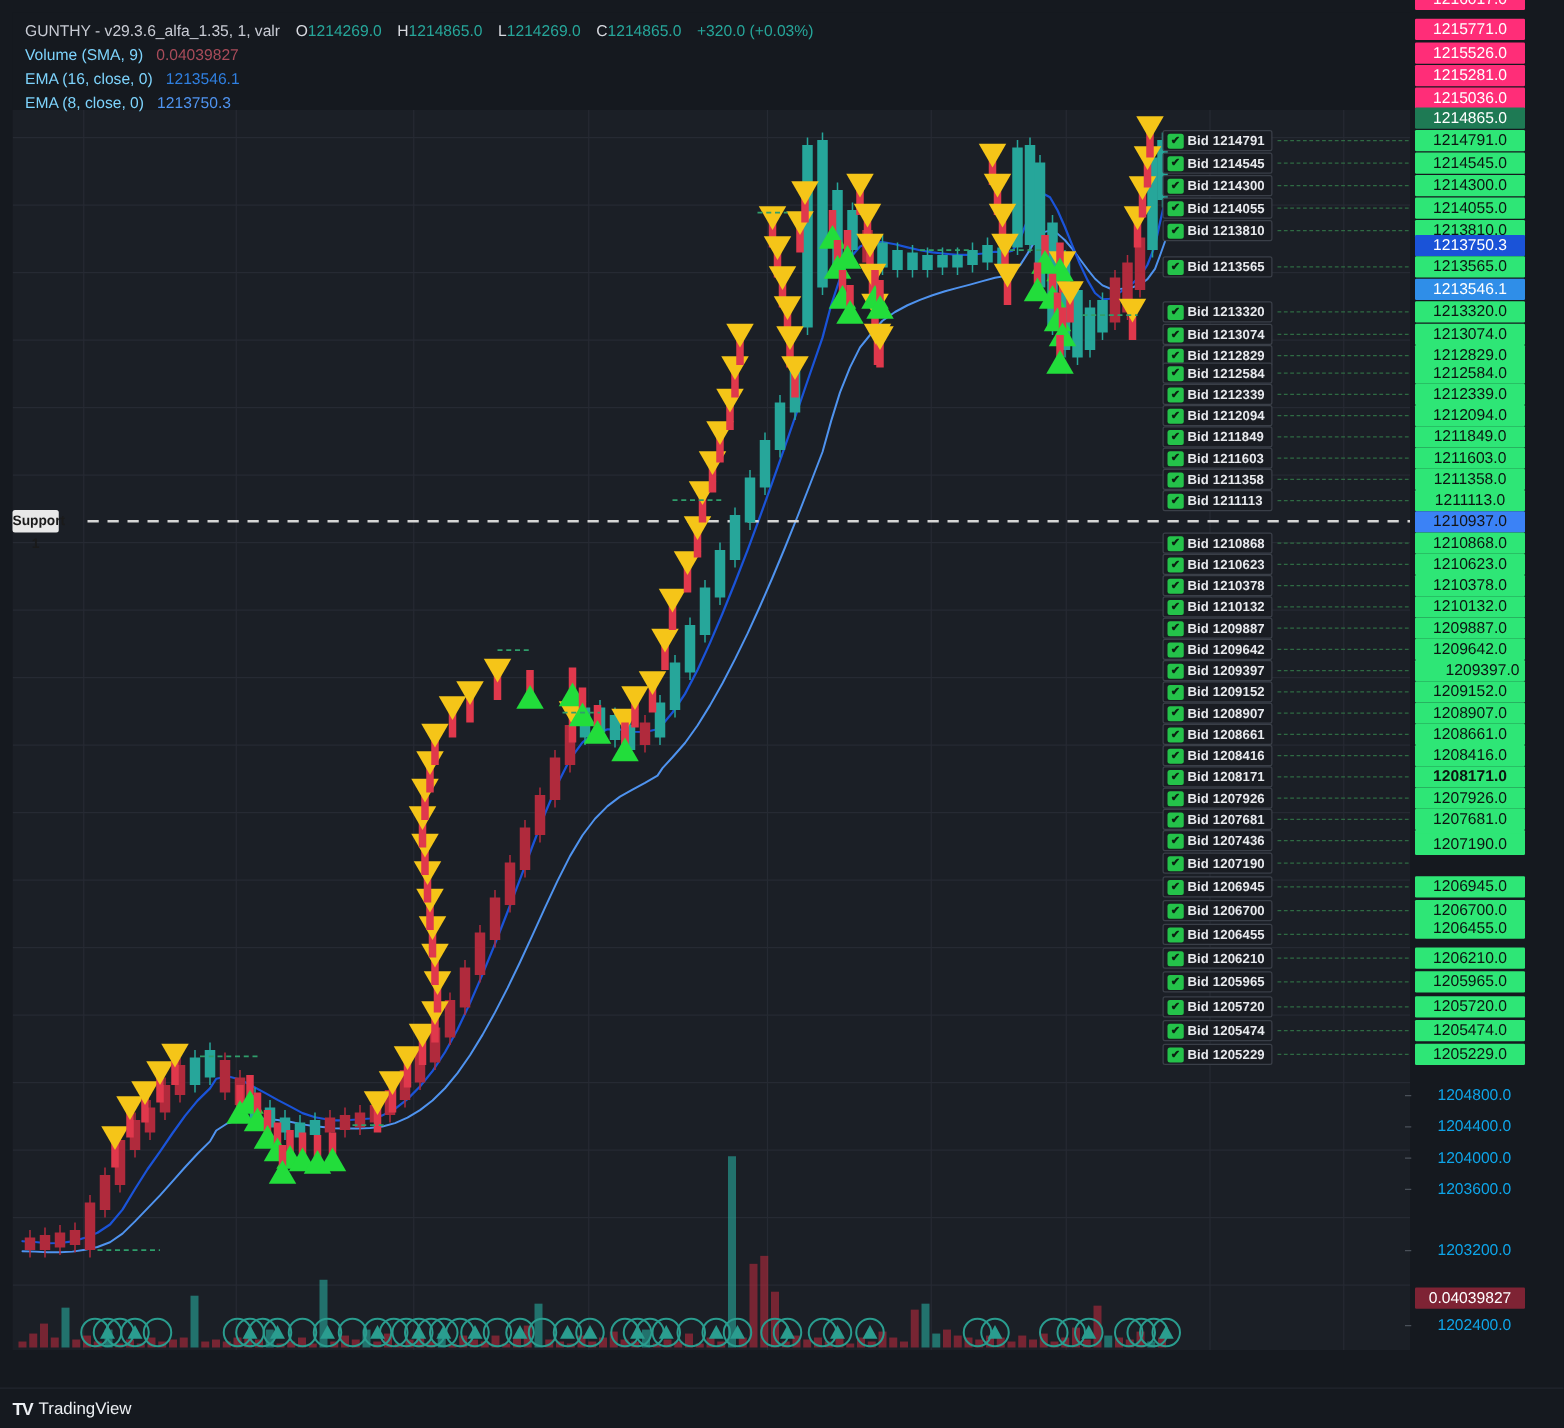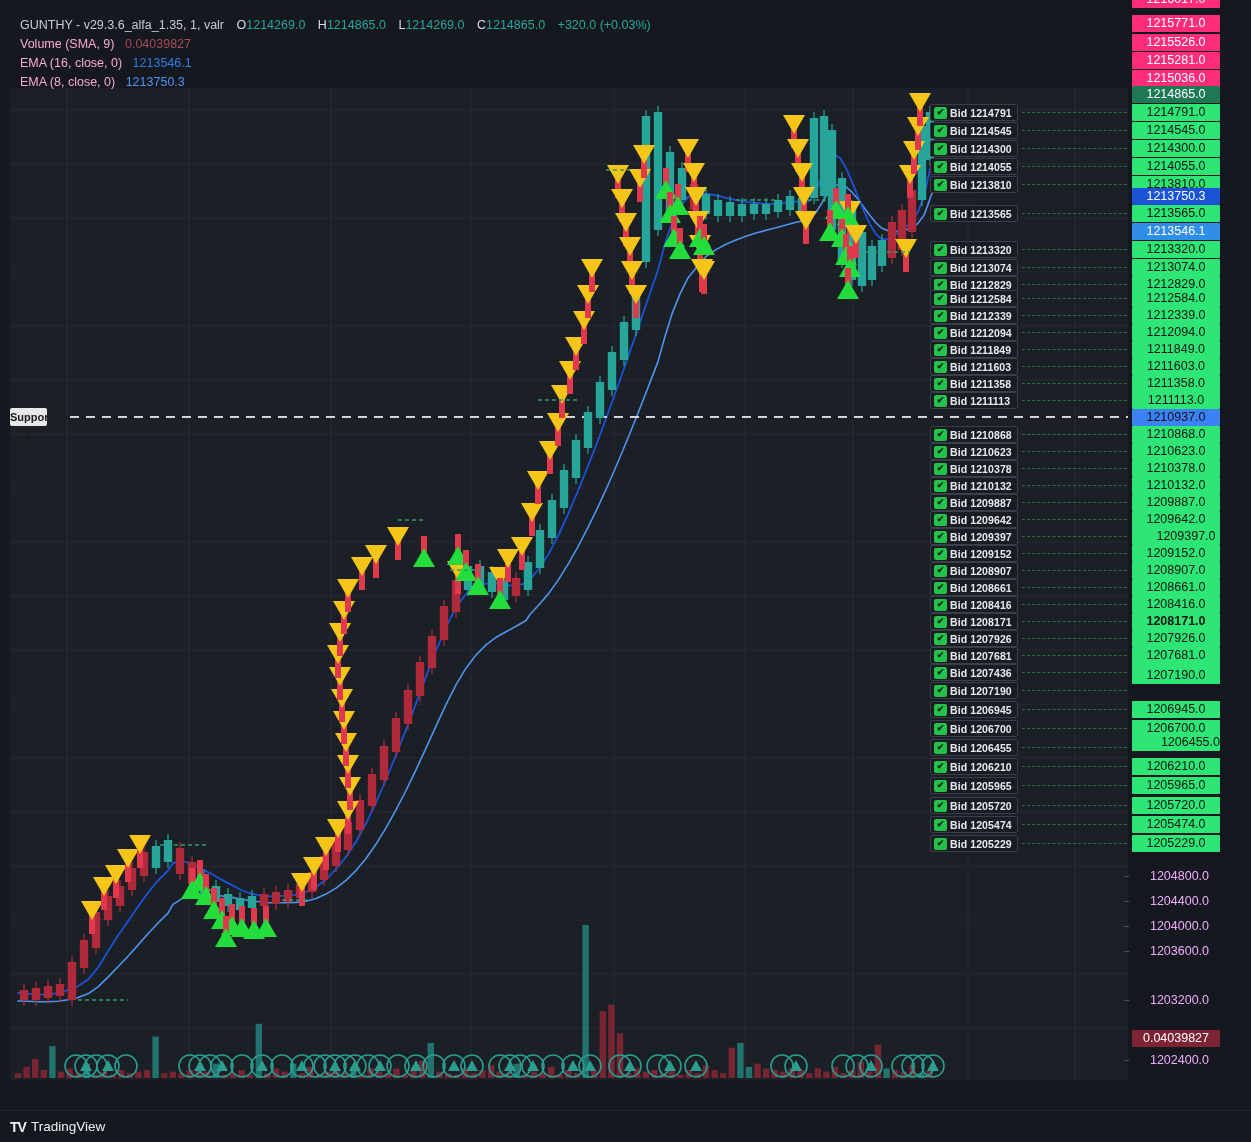--- a/index.html
+++ b/index.html
@@ -29,21 +29,21 @@
     width:1118px; height:78px;
     background:#15191f;
     padding:6px 0 0 10px;
     z-index:30;
   }
   .leg-row { height:19px; line-height:19px; font-size:12.5px; white-space:nowrap; }
   .leg-title { color:#c8cbd4; }
   .ohlc-lbl { color:#d8dae0; margin-left:9px; }
   .ohlc-val { color:#26a69a; }
   .chg { color:#26a69a; margin-left:9px; }
-  .ind-name { color:#f9a8d4;margin-top:32px; }
+  .ind-name { color:#7dd3fc;margin-top:32px; }
   .v-vol { color:#a94c5a; margin-left:7px; }
   .v-e16 { color:#2f7fe0; margin-left:7px; }
   .v-e8  { color:#4f93ef; margin-left:7px; }
 
   
   #price-axis {
     position:absolute; left:1128px; top:0;
     width:123px; height:1080px;
     background:#15191f;
     z-index:25;
@@ -55,21 +55,21 @@
   }
   .ptag.ask { background:#ff2d78; color:#fff; }
   .ptag.bidg { background:#2ee676; color:#0c1511; }
   .ptag.last { background:#1e7a54; color:#fff; }
   .ptag.ema8 { background:#1a53d8; color:#fff; }
   .ptag.ema16 { background:#2f8ee8; color:#fff; }
   .ptag.support { background:#3b82f6; color:#141414; }
   .ptag.volv { background:#7e2334; color:#fff; }
   .ptick {
     position:absolute; left:4px; width:95px; height:15px;
-    line-height:15px; font-size:12.5px; color:#f0abfc;
+    line-height:15px; font-size:12.5px; color:#0ea5e9;
     text-align:center;
   }
   .ptick::before {
     content:""; position:absolute; left:-8px; top:7px;
     width:5px; height:1px; background:#4a5059;
   }
 
   
   #ladder { position:absolute; left:930px; top:10px; width:200px; z-index:24; }
   .ord {
@@ -972,21 +972,21 @@
       <div class="ptag bidg" style="top: 562px;">1208907.0</div>
       <div class="ptag bidg" style="top: 579px;">1208661.0</div>
       <div class="ptag bidg" style="top: 596px;">1208416.0</div>
       <div class="ptag bidg" style="top: 613px; font-weight: bold;">1208171.0</div>
       <div class="ptag bidg" style="top: 630px;">1207926.0</div>
       <div class="ptag bidg" style="top: 647px;">1207681.0</div>
       <div class="ptag bidg" style="top: 664px;">1207436.0</div>
       <div class="ptag bidg" style="top: 667px;">1207190.0</div>
       <div class="ptag bidg" style="top: 701px;">1206945.0</div>
       <div class="ptag bidg" style="top: 720px;">1206700.0</div>
-      <div class="ptag bidg" style="top: 734px; text-align: right;">1206455.0</div>
+      <div class="ptag bidg" style="top: 734px;">1206455.0</div>
       <div class="ptag bidg" style="top: 758px;">1206210.0</div>
       <div class="ptag bidg" style="top: 777px;">1205965.0</div>
       <div class="ptag bidg" style="top: 797px;">1205720.0</div>
       <div class="ptag bidg" style="top: 816px;">1205474.0</div>
       <div class="ptag bidg" style="top: 835px;">1205229.0</div>
       <div class="ptag volv" style="top: 1030px;">0.04039827</div>
       <div class="ptick" style="top: 869px;">1204800.0</div>
       <div class="ptick" style="top: 894px;">1204400.0</div>
       <div class="ptick" style="top: 919px;">1204000.0</div>
       <div class="ptick" style="top: 944px;">1203600.0</div>

